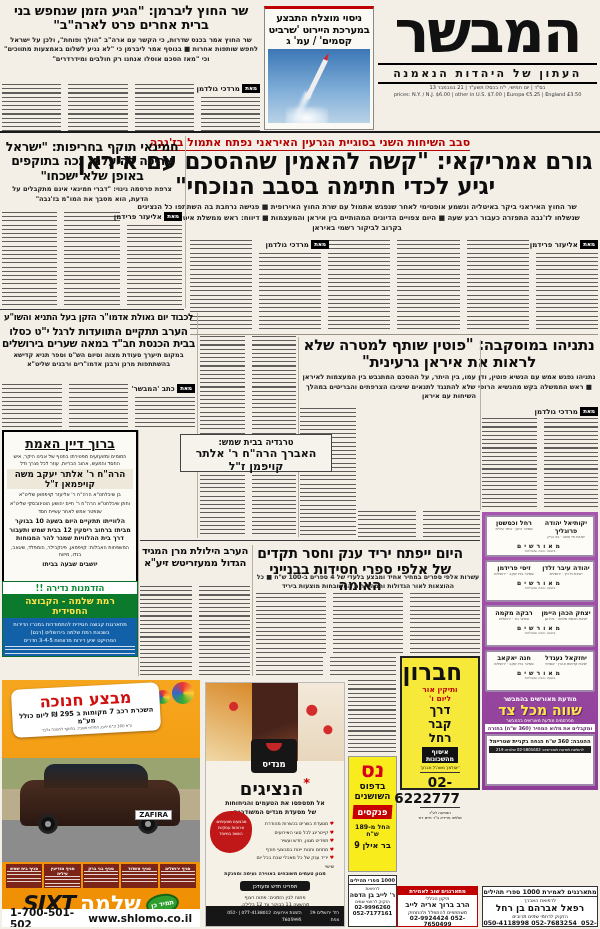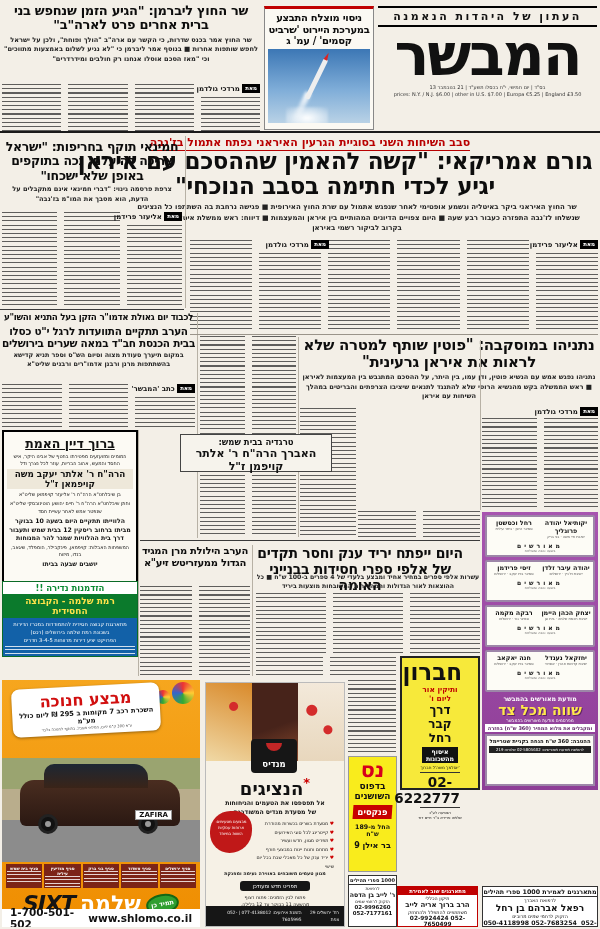--- a/index.html
+++ b/index.html
@@ -155,22 +155,22 @@
   <aside id="missile-box" class="abs" style="left:264px;top:6px;width:110px;height:124px">
     <div class="hl" style="font-size:10px;line-height:1.15">ניסוי מוצלח התבצע במערכת היירוט 'שרביט קסמים' / עמ' ג</div>
     <div id="missile-photo">
       <span class="plume"></span>
       <span class="missile"></span>
       <span class="smoke"></span>
     </div>
   </aside>
 
   <header class="abs" style="left:378px;top:4px;width:219px">
+    <div id="logo">המבשר</div>
     <div id="tagline">העתון של היהדות הנאמנה</div>
-    <div id="logo">המבשר</div>
     <div class="tiny">בס"ד | יום חמישי, י"ח בכסלו תשע"ד | 21 בנובמבר 13</div>
     <div class="tiny" style="direction:ltr">prices: N.Y. / N.J. $6.00 | other in U.S. $7.00 | Europa €5.25 | England £3.50</div>
   </header>
 
   <div class="hr" style="left:0;top:131px;width:600px;height:2px;background:#1a1a1a"></div>
 
   <div class="kicker abs" style="left:80px;top:136px;width:460px"><span>סבב השיחות השני בסוגיית הגרעין האיראני נפתח אתמול בז'נבה</span></div>
   <h1 class="hl abs" style="left:72px;top:149px;width:526px;font-size:23px;line-height:1.07">גורם אמריקאי: "קשה להאמין שההסכם עם איראן יגיע לכדי חתימה בסבב הנוכחי"</h1>
   <p class="sub abs" style="left:126px;top:202px;width:462px;font-size:7px;line-height:1.5">שר החוץ האיראני ביקר באיטליה ונשמע אופטימי לאחר שנפגש אתמול עם שרת החוץ האירופית ■ פגישה נרחבת בה השתתפו כל הנציגים שנשלחו לז'נבה התפזרה כעבור רבע שעה ■ היום צפויים הדיונים המהותיים בין איראן והמעצמות ■ דיווח: ראש ממשלת איטליה צפוי להגיע בקרוב לביקור רשמי באיראן</p>
   <div class="cols abs" style="left:190px;top:240px;width:408px;height:92px">

